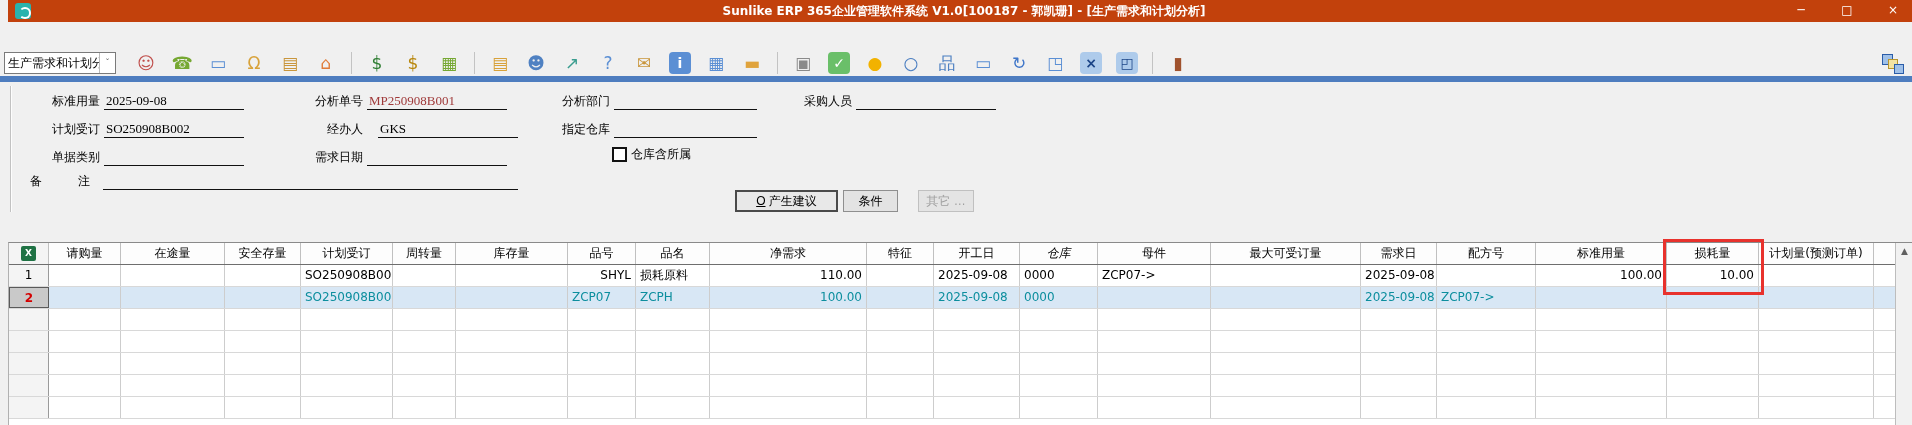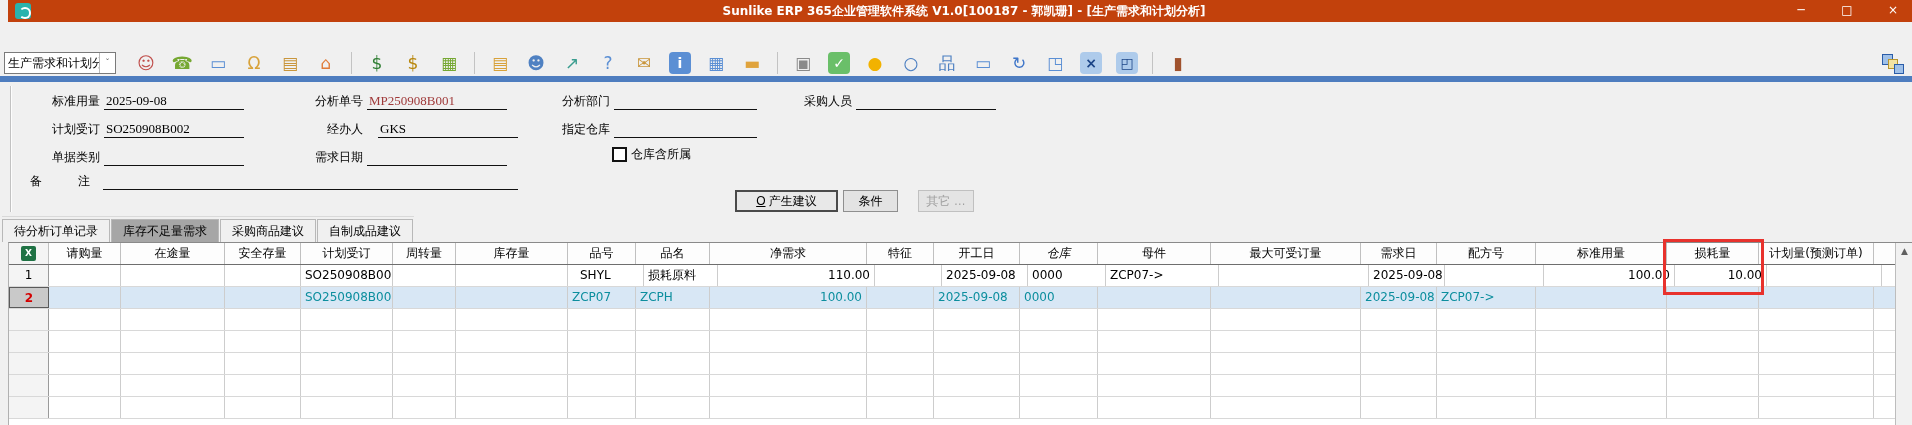--- a/index.html
+++ b/index.html
@@ -172,26 +172,20 @@
     </div>
     <div class="fval" style="left:103px;top:90px;width:415px;"></div>
 
     <div class="actions">
       <button class="btn def" style="left:735px;width:103px;"><u>O</u> <span>产生建议</span></button>
       <button class="btn" style="left:843px;width:55px;">条件</button>
       <button class="btn disabled" style="left:918px;width:56px;">其它 …</button>
     </div>
   </div>
 
-  <div class="tabbar">
-      <div class="tab">待分析订单记录</div>
-      <div class="tab active">库存不足量需求</div>
-      <div class="tab">采购商品建议</div>
-      <div class="tab">自制成品建议</div>
-    </div>
 
   <div class="tableregion">
     <div class="grid" id="grid">
         <div class="grow head">
           <div class="gc numc" style="width: 40px;">
             <div class="xlicon">X</div>
           </div>
           <div class="gc" style="width: 72px;">请购量</div>
           <div class="gc" style="width: 104px;">在途量</div>
           <div class="gc" style="width: 76px;">安全存量</div>
@@ -213,21 +207,21 @@
           <div class="gc" style="width: 115px;">计划量(预测订单)</div>
         </div>
         <div class="grow">
           <div class="gc numc" style="width: 40px;">1</div>
           <div class="gc" style="width: 72px; text-align: right;"></div>
           <div class="gc" style="width: 104px; text-align: right;"></div>
           <div class="gc" style="width: 76px; text-align: right;"></div>
           <div class="gc" style="width: 92px; text-align: left;">SO250908B002</div>
           <div class="gc" style="width: 63px; text-align: right;"></div>
           <div class="gc" style="width: 112px; text-align: right;"></div>
-          <div class="gc" style="width: 68px; text-align: left; margin-left: 8px;">SHYL</div>
+          <div class="gc" style="width: 68px; text-align: right;">SHYL</div>
           <div class="gc" style="width: 74px; text-align: left;">损耗原料</div>
           <div class="gc" style="width: 157px; text-align: right;">110.00</div>
           <div class="gc" style="width: 67px; text-align: left;"></div>
           <div class="gc" style="width: 86px; text-align: left;">2025-09-08</div>
           <div class="gc" style="width: 78px; text-align: left;">0000</div>
           <div class="gc" style="width: 113px; text-align: left;">ZCP07-&gt;</div>
           <div class="gc" style="width: 150px; text-align: right;"></div>
           <div class="gc" style="width: 76px; text-align: left;">2025-09-08</div>
           <div class="gc" style="width: 99px; text-align: left;"></div>
           <div class="gc" style="width: 131px; text-align: right;">100.00</div>

